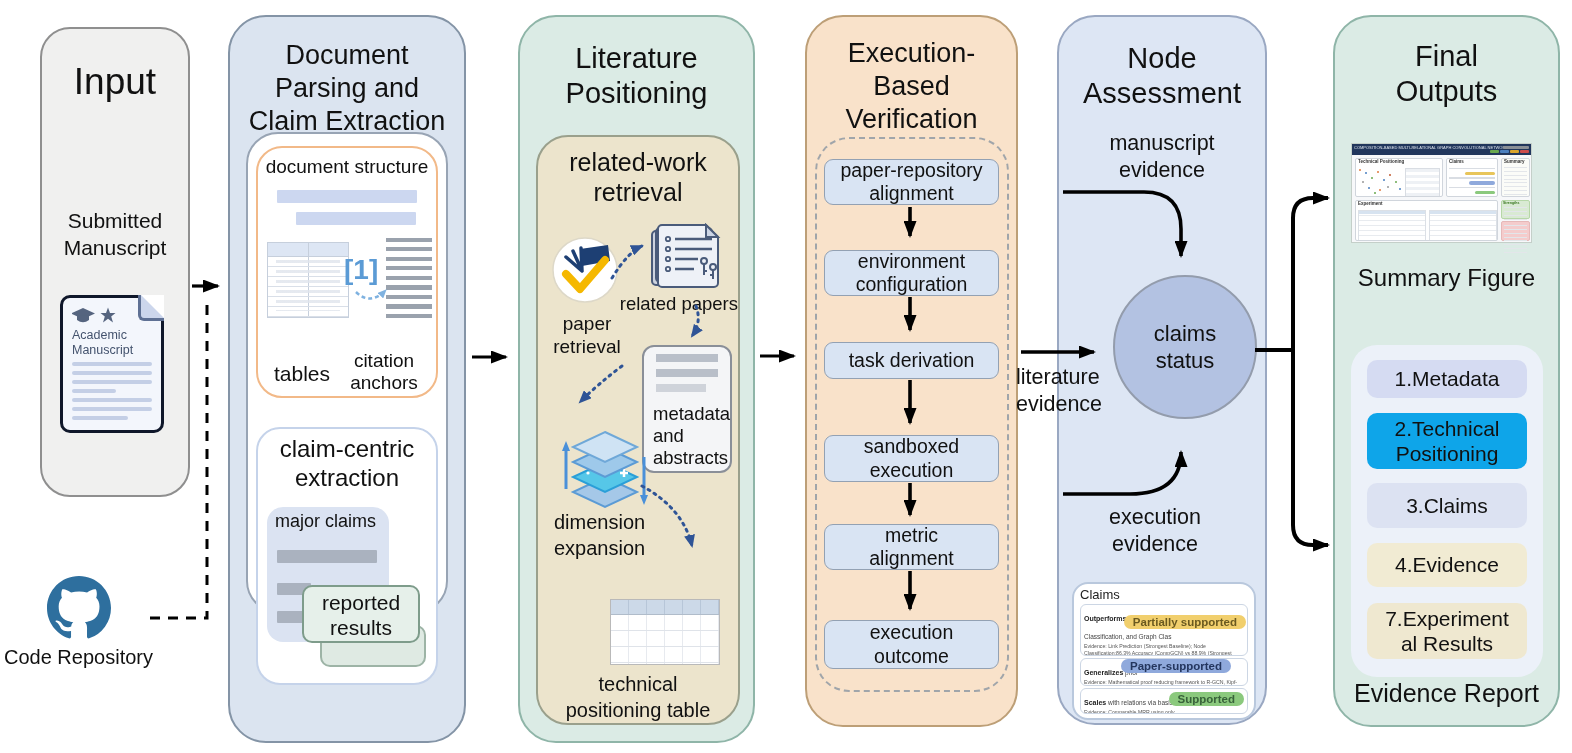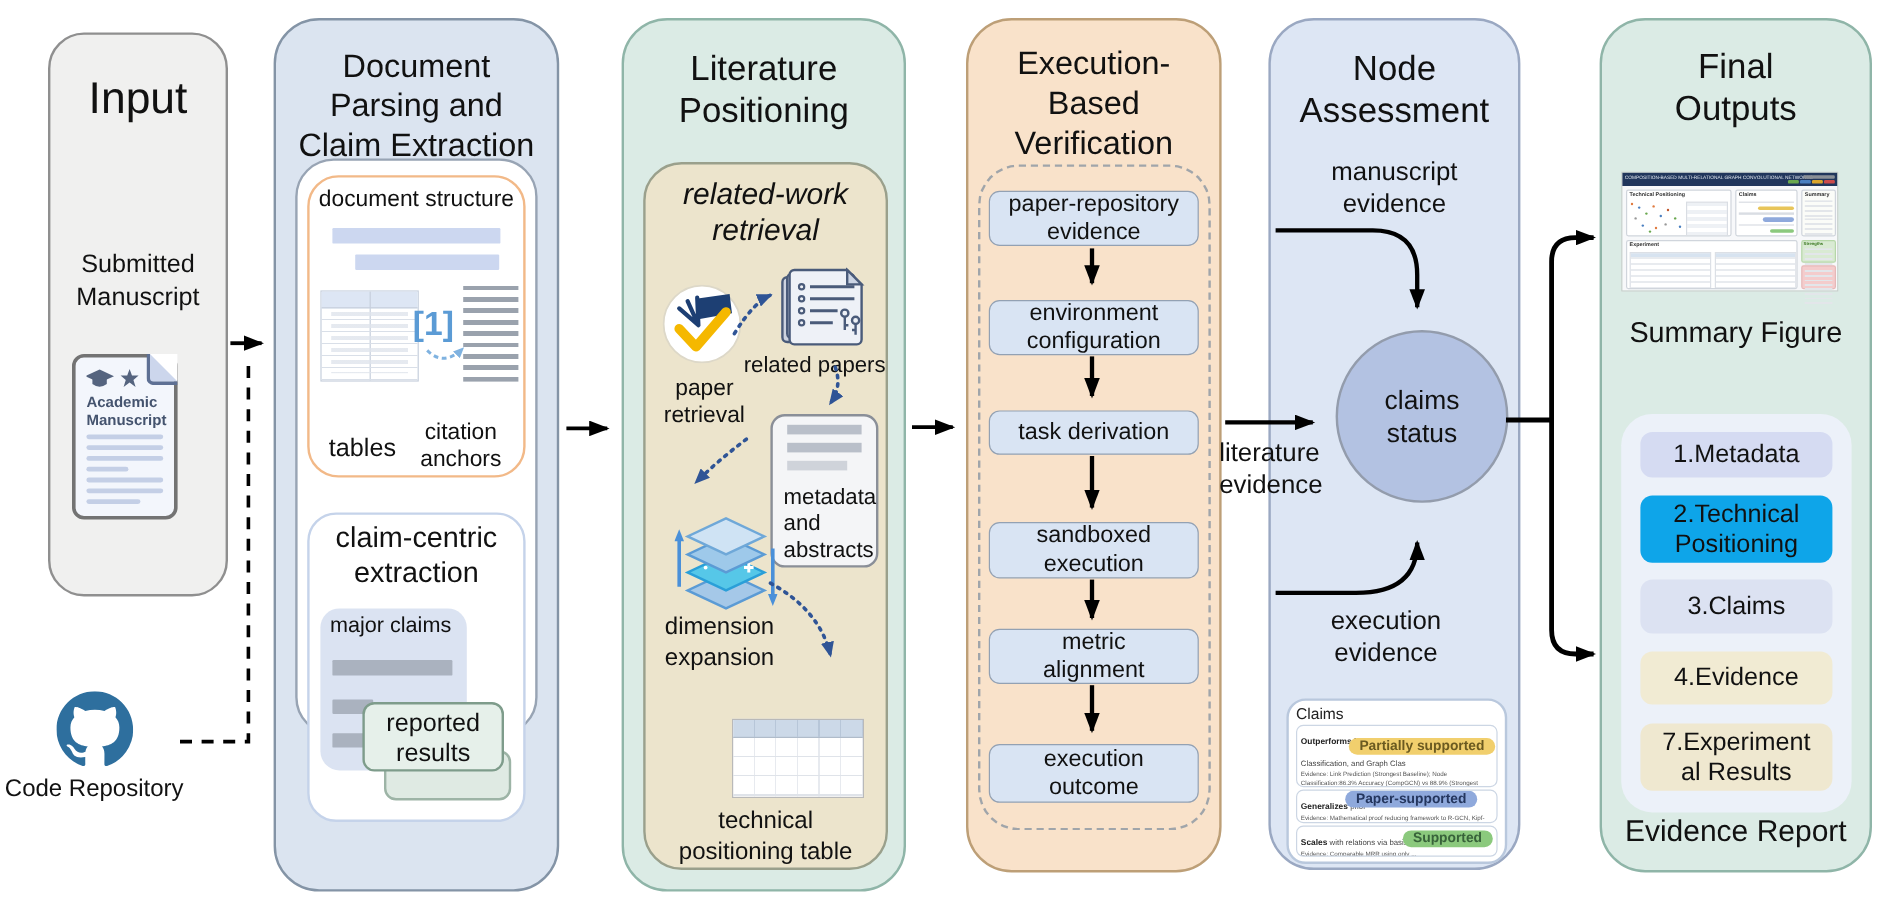--- a/index.html
+++ b/index.html
@@ -19,21 +19,21 @@
 
   #col-input .title{top:30px;font-size:37px;}
   #col-parsing .title{top:22px;font-size:27px;}
   #col-literature .title{top:24px;font-size:29px;}
   #col-execution .title{top:20px;font-size:27px;}
   #col-assessment .title{top:24px;font-size:29px;}
   #col-outputs .title{top:22px;font-size:29px;}
 
   
   .submitted{position:absolute;top:178px;left:0;right:0;text-align:center;font-size:21px;line-height:1.3;}
-  .man-icon{position:absolute;left:18px;top:266px;width:88px;height:138px;background:#f3f6fc;border:3px solid #737373;border-radius:10px;box-sizing:border-box;font-weight:bold;}
+  .man-icon{position:absolute;left:18px;top:266px;width:104px;height:138px;background:#f3f6fc;border:3px solid #0f172a;border-radius:10px;box-sizing:border-box;}
   .fold{position:absolute;top:-3px;right:-3px;width:26px;height:26px;border-left:3px solid #5e7094;border-bottom:3px solid #5e7094;
         background:linear-gradient(to bottom left,#ffffff 0 49%,#ccd6ec 51% 100%);border-bottom-left-radius:6px;box-sizing:border-box;}
   .mi-icons{position:absolute;top:9px;left:9px;width:48px;height:18px;}
   .mi-name{position:absolute;top:30px;left:9px;font-size:12.5px;color:#44536e;line-height:1.18;white-space:pre-line;}
   .mi-lines{position:absolute;left:9px;right:9px;top:64px;}
   .ml{height:4px;background:#c4cfe6;border-radius:2px;margin-bottom:5px;}
   .ml:nth-child(4){width:55%;}
   .ml:nth-child(7){width:70%;}
   .github-wrap{position:absolute;left:47px;top:576px;width:64px;height:64px;}
   .repo-label{position:absolute;left:4px;top:646px;width:158px;font-size:20px;}
@@ -65,21 +65,21 @@
   .pcm-bar{position:absolute;background:#aab2bf;border-radius:1px;}
   .pcm-b1{left:10px;top:43px;width:100px;height:13px;}
   .pcm-b2{left:10px;top:76px;width:34px;height:12px;}
   .pcm-b3{left:10px;top:104px;width:34px;height:12px;}
   .pc-back{position:absolute;left:62px;top:196px;width:106px;height:42px;background:#dfeae3;border:2px solid #9db4a6;border-radius:10px;box-sizing:border-box;}
   .pc-front{position:absolute;left:44px;top:156px;width:118px;height:58px;background:#e6f0ea;border:2px solid #7e9c8b;border-radius:10px;
      box-sizing:border-box;text-align:center;font-size:21px;line-height:1.2;white-space:pre-line;padding-top:3px;}
 
   
   .l-tan{position:absolute;left:16px;top:118px;width:204px;height:590px;background:#ece4cc;border:2px solid #9aa08c;border-radius:32px;box-sizing:border-box;}
-  .lt-title{position:absolute;top:10px;left:0;right:0;text-align:center;font-size:25px;line-height:1.2;white-space:pre-line;font-style:italic;}
+  .lt-title{position:absolute;top:10px;left:0;right:0;text-align:center;font-size:25px;line-height:1.2;white-space:pre-line;}
   .l-logo{position:absolute;left:14px;top:100px;width:66px;height:66px;}
   .l-paper-label{position:absolute;left:2px;top:176px;width:94px;text-align:center;font-size:19px;line-height:1.2;white-space:pre-line;}
   .l-papers-icon{position:absolute;left:112px;top:86px;width:74px;height:66px;}
   .l-papers-label{position:absolute;left:72px;top:156px;width:128px;text-align:right;font-size:18.5px;}
   .l-meta{position:absolute;left:104px;top:208px;width:90px;height:128px;background:#f4f5f7;border:2px solid #8a8f98;border-radius:12px;box-sizing:border-box;text-decoration:underline;}
   .lm-bar{margin:7px auto 0;width:62px;height:8px;background:#b9bfc9;}
   .lm-bar.light{background:#cfd3da;width:50px;margin-left:12px;}
   .lm-label{position:absolute;left:9px;top:56px;font-size:18.5px;line-height:1.18;white-space:pre-line;}
   .l-dim{position:absolute;left:24px;top:290px;width:86px;height:96px;}
   .l-dim-label{position:absolute;left:16px;top:372px;width:130px;font-size:20px;line-height:1.3;white-space:pre-line;}
@@ -308,21 +308,21 @@
 positioning table</div>
     </div>
   </div>
 
   <div class="col" id="col-execution">
     <div class="title">Execution-
 Based
 Verification</div>
     <div class="e-dash"></div>
     <div class="step" id="step0">paper-repository
-evidence</div>
+alignment</div>
     <div class="step" id="step1">environment
 configuration</div>
     <div class="step" id="step2">task derivation</div>
     <div class="step" id="step3">sandboxed
 execution</div>
     <div class="step" id="step4">metric
 alignment</div>
     <div class="step" id="step5">execution
 outcome</div>
   </div>

